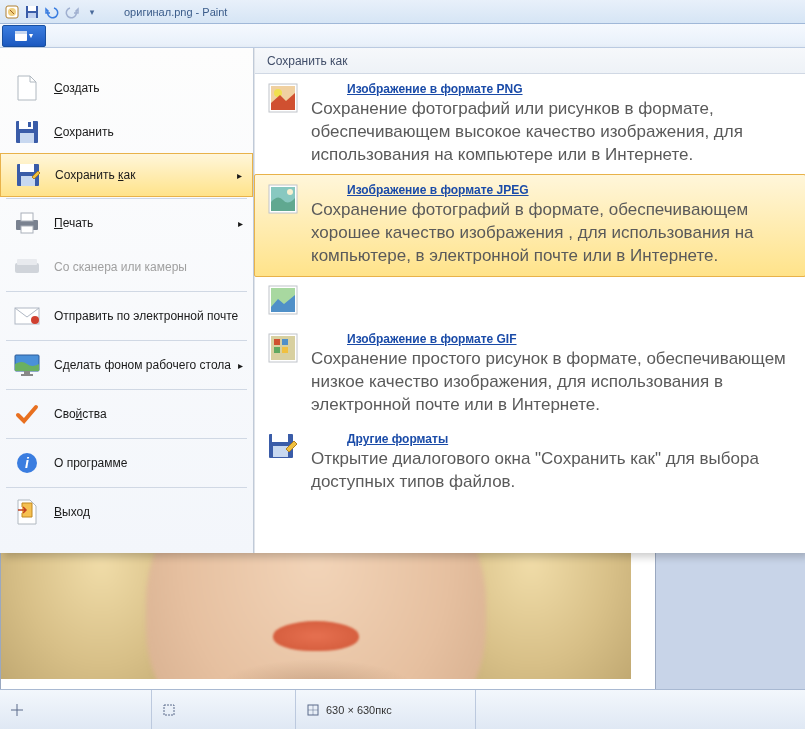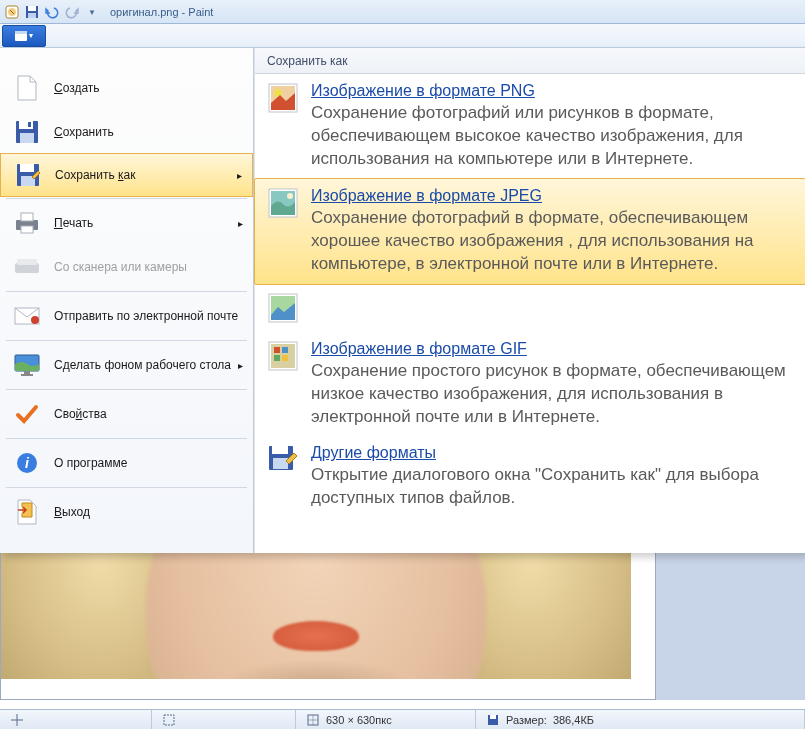--- a/index.html
+++ b/index.html
@@ -1,21 +1,21 @@
 <!DOCTYPE html>
 <html><head>
 <meta charset="utf-8">
 <style>
 * { margin: 0; padding: 0; box-sizing: border-box; font-family: 'Segoe UI', Tahoma, sans-serif; }
 body { width: 805px; height: 729px; background: #fff; overflow: hidden; position: relative; }
 
 .titlebar { height: 24px; background: linear-gradient(#e8f0fa, #d6e5f5); display: flex; align-items: center; padding: 0 4px; font-size: 11px; border-bottom: 1px solid #a0b8d8; }
 .qat { display: flex; gap: 4px; align-items: center; }
 .qat-icon { width: 16px; height: 16px; display: flex; align-items: center; justify-content: center; }
-.title-text { margin-left: 10px; color: #3b5c8a; }
+.title-text { margin-left: 24px; color: #3b5c8a; }
 
 .ribbon-tab { height: 24px; background: linear-gradient(#f5f9fe, #e8f0fa); border-bottom: 1px solid #c0d0e8; display: flex; align-items: center; }
 .file-button { width: 44px; height: 22px; background: linear-gradient(#3a7de0, #1c59c0); border: 1px solid #184f9f; border-radius: 2px; margin-left: 2px; display: flex; align-items: center; justify-content: center; gap: 2px; }
 
 .backstage { position: absolute; top: 48px; left: 0; width: 805px; height: 505px; display: flex; background: #fff; box-shadow: 4px 4px 8px rgba(0,0,0,0.2); z-index: 10; }
 
 .menu-left { width: 254px; background: linear-gradient(#fdfdfd, #f3f6fb); border-right: 1px solid #c0cad8; padding-top: 18px; }
 .menu-item { height: 44px; display: flex; align-items: center; padding: 0 14px; gap: 14px; cursor: pointer; font-size: 12px; color: #1a1a1a; position: relative; }
 .menu-item.disabled { color: #a0a0a0; }
 .menu-item.highlighted { background: linear-gradient(#fff6da, #ffe38a); border: 1px solid #e8b24a; margin: -1px 0; }
@@ -23,35 +23,35 @@
 .menu-item .und { text-decoration: underline; text-decoration-thickness: 1px; }
 .menu-icon { width: 26px; height: 26px; flex-shrink: 0; display: flex; align-items: center; justify-content: center; }
 .menu-sep { height: 1px; background: #d0d8e4; margin: 2px 6px; }
 
 .submenu { flex: 1; background: #fff; border-left: 1px solid #e0e4ea; }
 .submenu-header { height: 26px; background: linear-gradient(#f6f8fb, #eef2f7); border-bottom: 1px solid #d0d8e4; padding: 0 12px; font-size: 12px; color: #414e69; display: flex; align-items: center; font-weight: normal; }
 .sub-item { padding: 8px 12px; display: flex; gap: 12px; cursor: pointer; }
 .sub-item.highlighted { background: linear-gradient(#fff6da, #ffe38a); border: 1px solid #e8b24a; margin: -1px; border-radius: 2px; justify-content: flex-end; }
 .sub-icon { width: 32px; height: 32px; flex-shrink: 0; display: flex; align-items: center; justify-content: center; }
 .sub-text { flex: 1; }
-.sub-title { font-size: 16px; color: #1a4ba8; text-decoration: underline; font-weight: normal; margin-bottom: 2px; }
+.sub-title { font-size: 12px; color: #1a4ba8; text-decoration: underline; font-weight: bold; margin-bottom: 2px; margin-left: 36px; }
 .sub-desc { font-size: 17px; color: #5a5a5a; line-height: 1.35; }
 
 .canvas-area { position: absolute; top: 48px; left: 0; width: 656px; height: 652px; background: #fff; border: 1px solid #9aa8c0; overflow: hidden; }
 .canvas-image { width: 630px; height: 630px; position: relative; }
 .photo-bg { width: 100%; height: 100%; background: linear-gradient(135deg, #8a9080 0%, #b5b8a8 35%, #d9d0b8 100%); position: relative; overflow: hidden; }
 .hair-left { position: absolute; left: -40px; top: 340px; width: 280px; height: 350px; background: radial-gradient(ellipse at center, #f0dca8 0%, #d8c088 40%, #a8905a 100%); border-radius: 50% 40% 30% 20%; filter: blur(4px); }
 .hair-right { position: absolute; right: -40px; top: 340px; width: 280px; height: 350px; background: radial-gradient(ellipse at center, #f0dca8 0%, #d8c088 40%, #a8905a 100%); border-radius: 40% 50% 20% 30%; filter: blur(4px); }
 .face { position: absolute; left: 50%; top: 400px; transform: translateX(-50%); width: 340px; height: 320px; background: radial-gradient(ellipse at 50% 35%, #f2d4b8 0%, #e6c0a0 55%, #d0a888 100%); border-radius: 48% 48% 44% 44%; filter: blur(2px); }
 .lips { position: absolute; left: 50%; top: 572px; transform: translateX(-50%); width: 86px; height: 30px; background: radial-gradient(ellipse, #e67050 0%, #d05838 100%); border-radius: 50% 50% 45% 45%; filter: blur(1px); }
 .chin-shadow { position: absolute; left: 50%; top: 610px; transform: translateX(-50%); width: 200px; height: 60px; background: radial-gradient(ellipse, rgba(150,110,80,0.4) 0%, transparent 70%); border-radius: 50%; }
 
 .rulerspace { position: absolute; top: 48px; left: 656px; width: 149px; height: 652px; background: #c8d4e8; }
 
-.statusbar { position: absolute; bottom: 0; left: 0; width: 805px; height: 20px; background: linear-gradient(#f3f7fc, #dfe8f4); border-top: 1px solid #a9b9d2; display: flex; align-items: flex-end; font-size: 11px; color: #333; z-index: 20; }
+.statusbar { position: absolute; bottom: 0; left: 0; width: 805px; height: 40px; background: linear-gradient(#f3f7fc, #dfe8f4); border-top: 1px solid #a9b9d2; display: flex; align-items: flex-start; font-size: 11px; color: #333; z-index: 20; }
 .status-seg { height: 100%; display: flex; align-items: center; padding: 0 10px; gap: 6px; border-right: 1px solid #bcc9de; }
 .status-icon { width: 14px; height: 14px; display: flex; align-items: center; justify-content: center; }
 </style>
 </head>
 <body>
 
 <div class="titlebar">
   <div class="qat">
     <span class="qat-icon">
       <svg width="14" height="14" viewBox="0 0 14 14">

